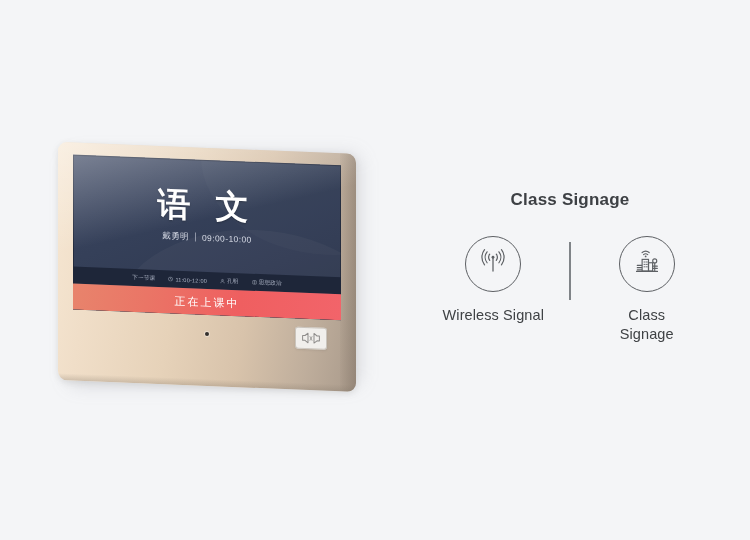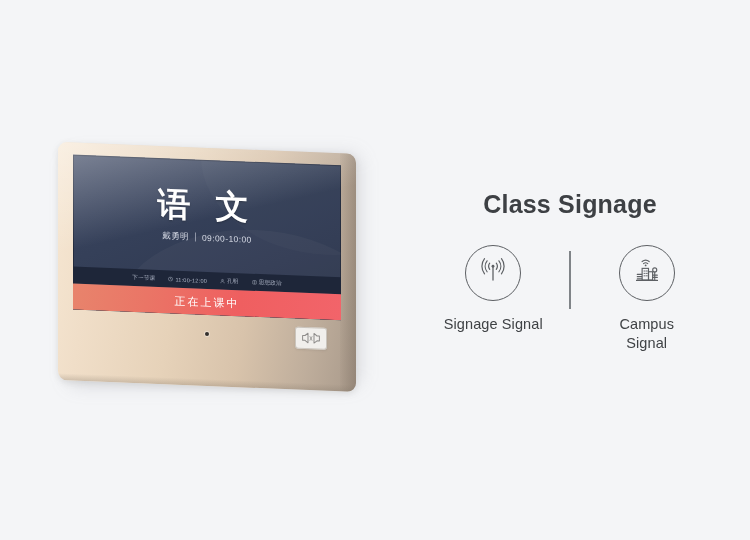--- a/index.html
+++ b/index.html
@@ -232,21 +232,21 @@
 
   
   .panel {
     position: absolute;
     left: 420px;
     top: 190px;
     width: 300px;
   }
   .panel-title {
     text-align: center;
-    font-size: 25px;
+    font-size: 17px;
     font-weight: bold;
     color: #3d4044;
     letter-spacing: 0.2px;
     margin: 0 0 26px 0;
     white-space: nowrap;
   }
   .features {
     display: flex;
     align-items: flex-start;
     justify-content: center;
@@ -371,21 +371,21 @@
               <path d="M19.6 13.6a7 7 0 0 0 0 8.2" fill="none" stroke="#5d6064" stroke-width="1.6" stroke-linecap="round"></path>
               <path d="M28.4 13.6a7 7 0 0 1 0 8.2" fill="none" stroke="#5d6064" stroke-width="1.6" stroke-linecap="round"></path>
               <path d="M16.1 10.4a11.8 11.8 0 0 0 0 14.6" fill="none" stroke="#5d6064" stroke-width="1.6" stroke-linecap="round"></path>
               <path d="M31.9 10.4a11.8 11.8 0 0 1 0 14.6" fill="none" stroke="#5d6064" stroke-width="1.6" stroke-linecap="round"></path>
               <path d="M12.7 7.6a16.4 16.4 0 0 0 0 20.2" fill="none" stroke="#5d6064" stroke-width="1.6" stroke-linecap="round"></path>
               <path d="M35.3 7.6a16.4 16.4 0 0 1 0 20.2" fill="none" stroke="#5d6064" stroke-width="1.6" stroke-linecap="round"></path>
             </svg>
           </span>
         </div>
         <div class="feature-label">
-          <div>Signage Signal</div>
+          <div>Wireless Signal</div>
         </div>
       </div>
 
       <div class="feature-divider"></div>
 
       <div class="feature">
         <div class="feature-circle">
           <span>
             <svg viewBox="0 0 48 48" width="36" height="36">
 
@@ -403,21 +403,21 @@
 
               <path d="M11 28.5h6M11 31.5h6M11 34.5h6" stroke="#5d6064" stroke-width="1.4" stroke-linecap="round"></path>
 
               <path d="M31.8 29.5h6M31.8 32.5h6" stroke="#5d6064" stroke-width="1.4" stroke-linecap="round"></path>
 
               <path d="M10 36.5h28" stroke="#5d6064" stroke-width="1.5" stroke-linecap="round"></path>
             </svg>
           </span>
         </div>
         <div class="feature-label">
-          <div>Campus</div>
-          <div>Signal</div>
+          <div>Class</div>
+          <div>Signage</div>
         </div>
       </div>
 
     </div>
   </div>
 
 </div>
 
 </body></html>

